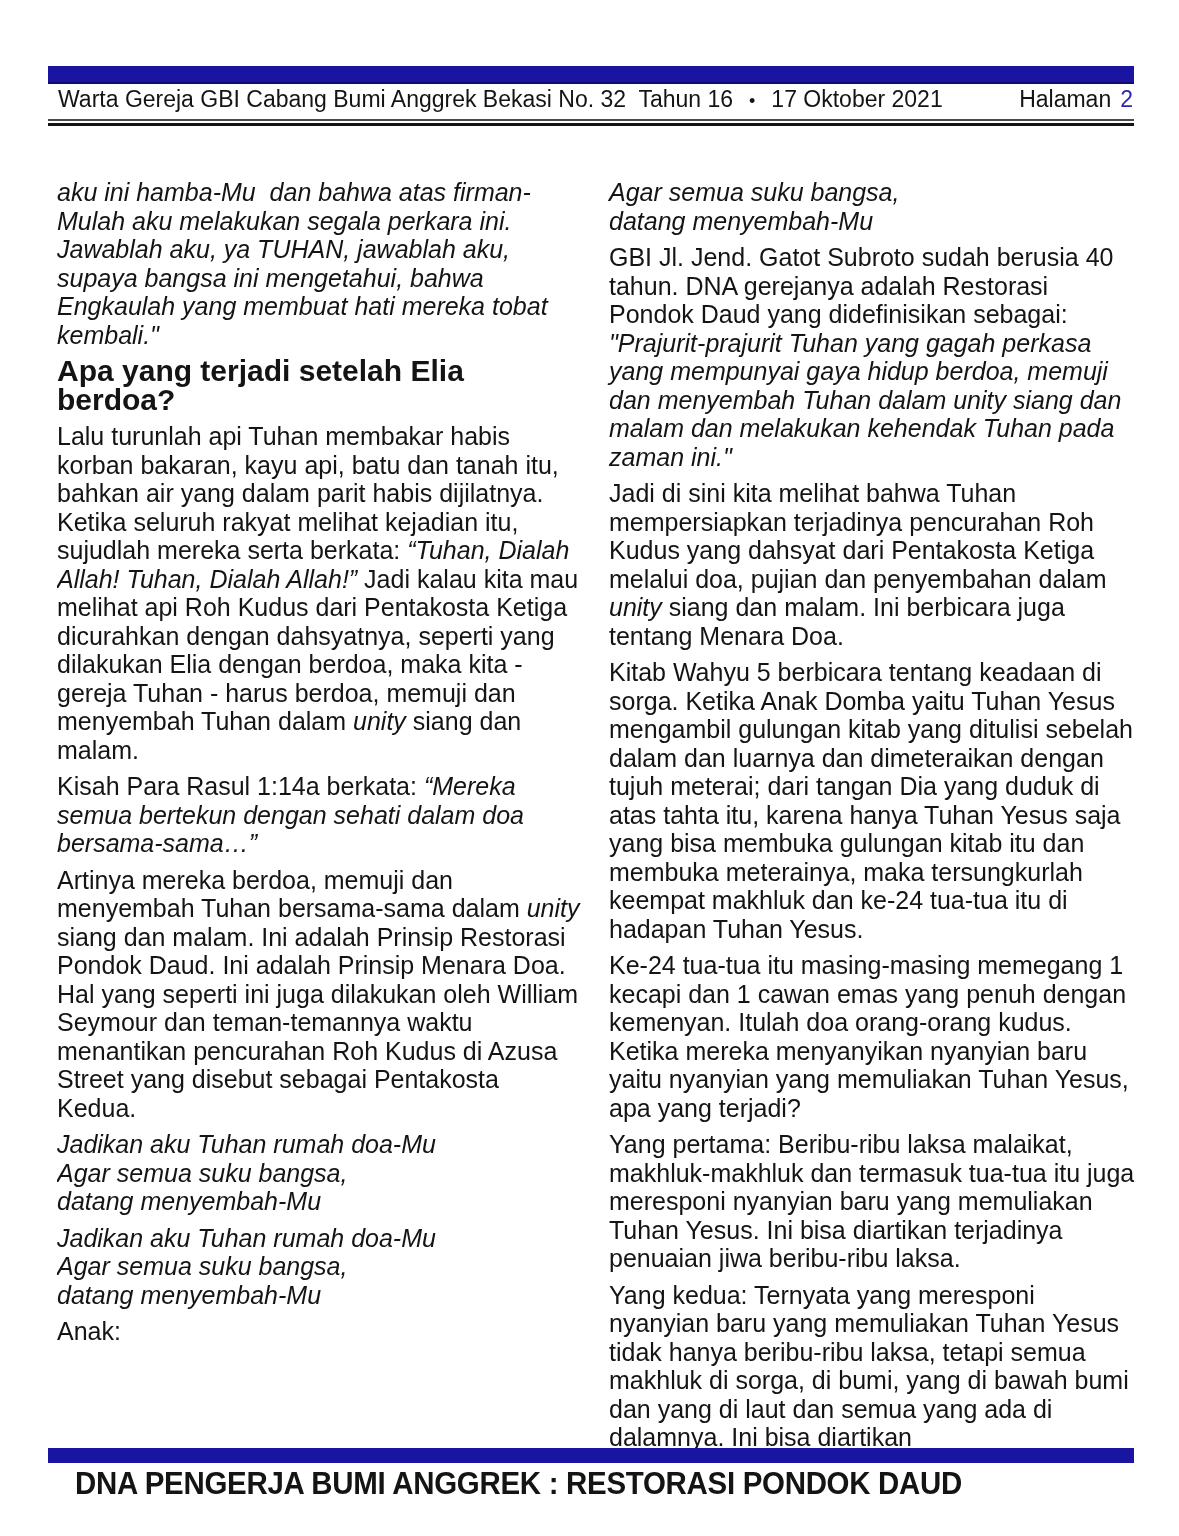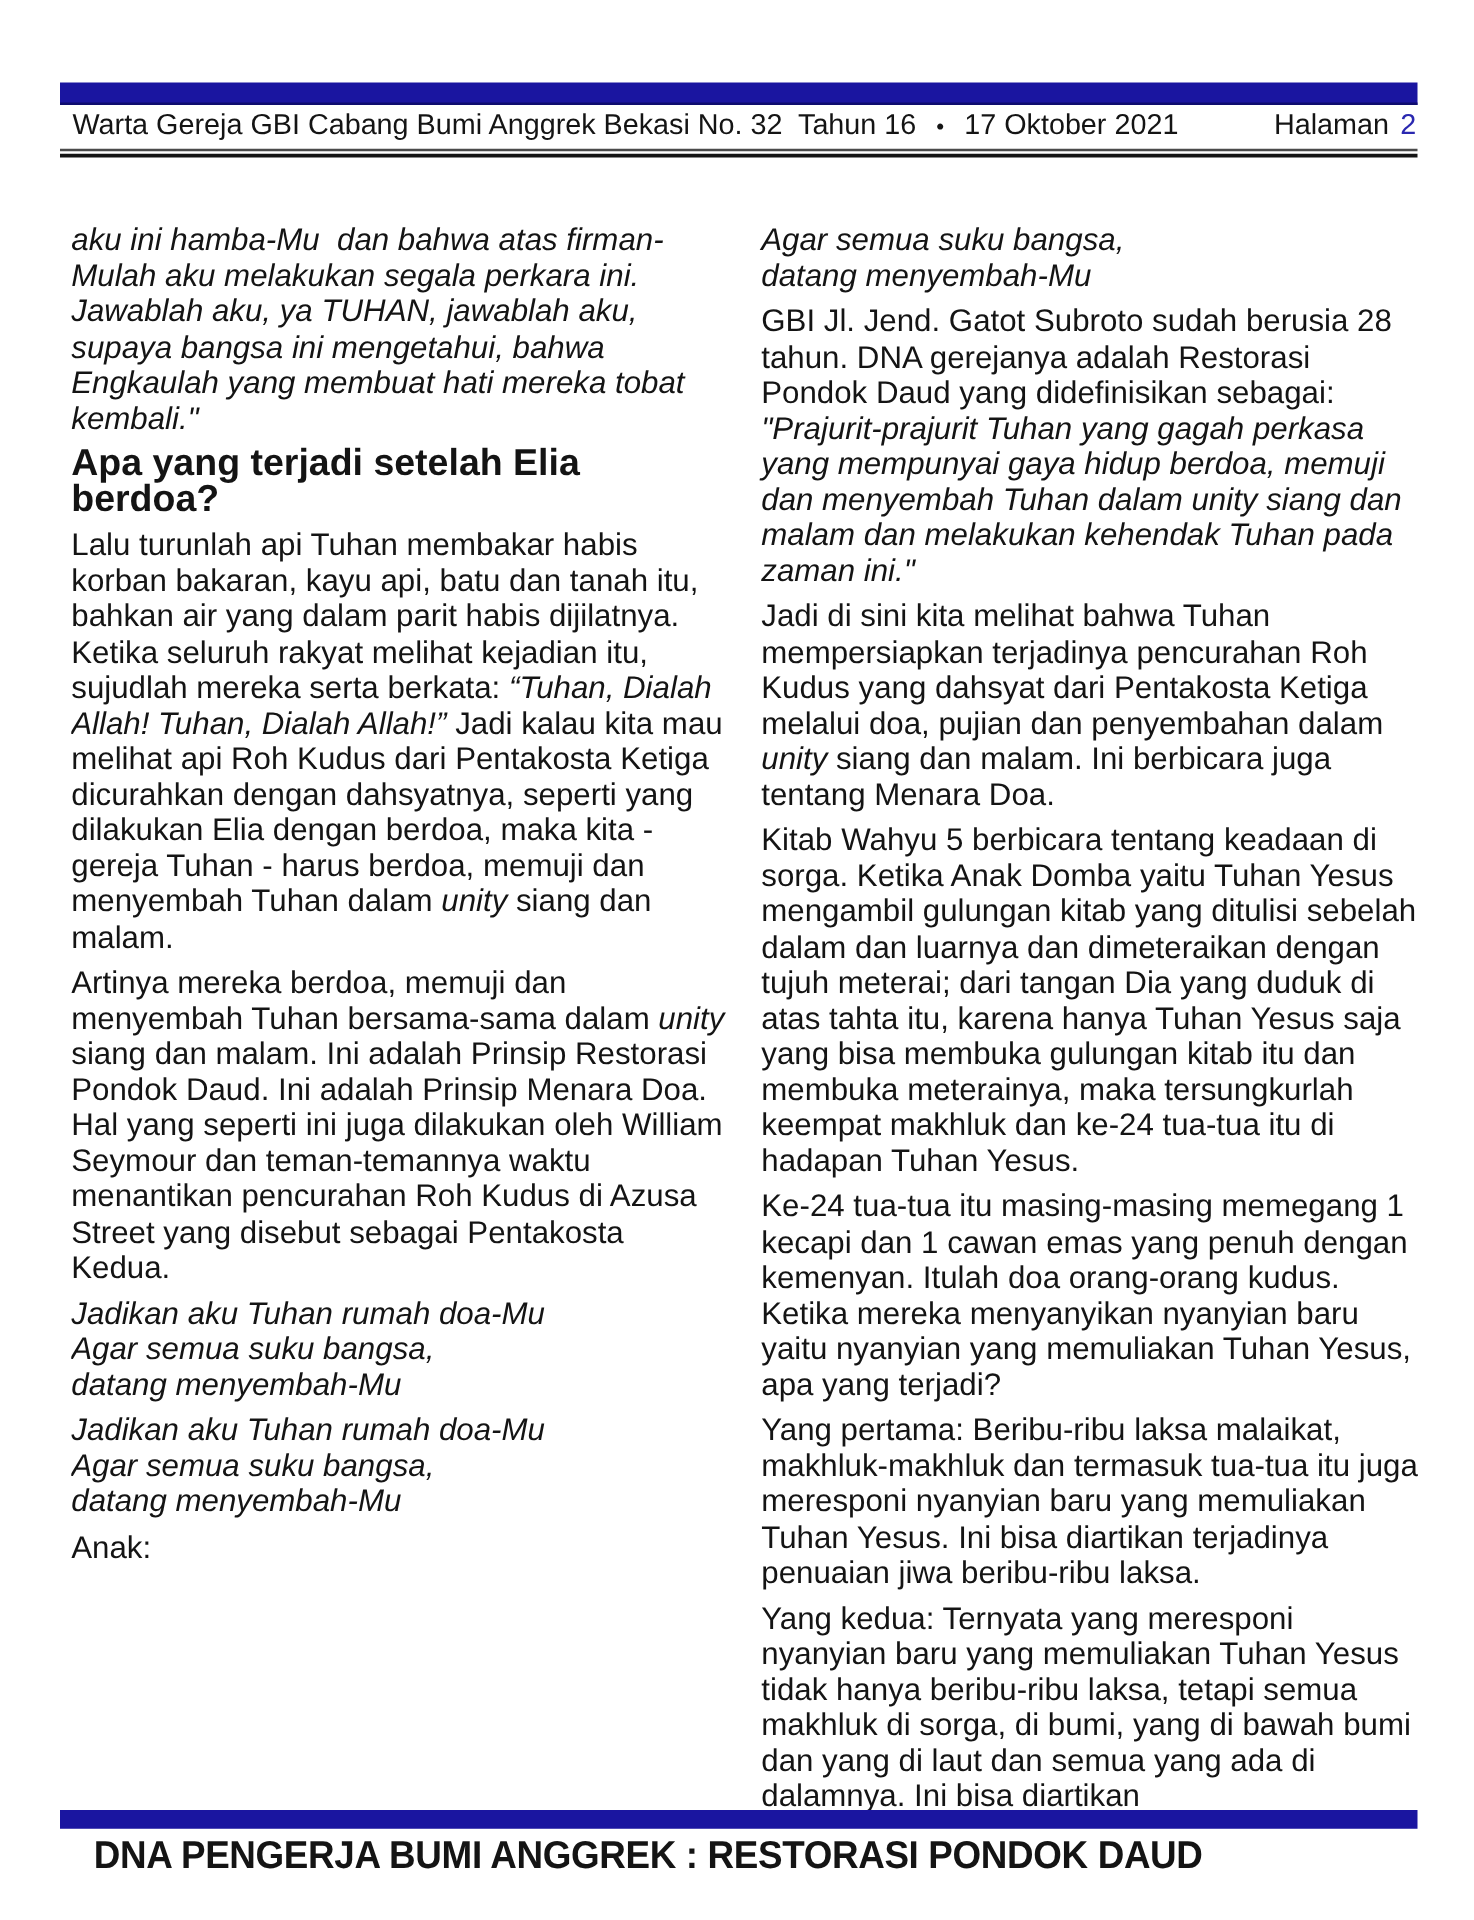--- a/index.html
+++ b/index.html
@@ -51,28 +51,29 @@
   <div class="rule">
     <div class="rule-thin"></div>
     <div class="rule-thick"></div>
   </div>
 
   <div class="columns">
     <div class="col">
         <p class="para"><span class="i">aku ini hamba-Mu  dan bahwa atas firman-Mulah aku melakukan segala perkara ini. Jawablah aku, ya TUHAN, jawablah aku, supaya bangsa ini mengetahui, bahwa Engkaulah yang membuat hati mereka tobat kembali."</span></p>
         <h2 class="heading">Apa yang terjadi setelah Elia berdoa?</h2>
         <p class="para"><span>Lalu turunlah api Tuhan membakar habis korban bakaran, kayu api, batu dan tanah itu, bahkan air yang dalam parit habis dijilatnya. Ketika seluruh rakyat melihat kejadian itu, sujudlah mereka serta berkata: </span><span class="i">“Tuhan, Dialah Allah! Tuhan, Dialah Allah!”</span><span> Jadi kalau kita mau melihat api Roh Kudus dari Pentakosta Ketiga dicurahkan dengan dahsyatnya, seperti yang dilakukan Elia dengan berdoa, maka kita - gereja Tuhan - harus berdoa, memuji dan menyembah Tuhan dalam </span><span class="i">unity</span><span> siang dan malam.</span></p>
+        <p class="para"><span class="b">Kisah Para Rasul 1:14a</span><span> berkata: </span><span class="i">“Mereka semua bertekun dengan sehati dalam doa bersama-sama…”</span></p>
         <p class="para"><span>Artinya mereka berdoa, memuji dan menyembah Tuhan bersama-sama dalam </span><span class="i">unity</span><span> siang dan malam. Ini adalah Prinsip Restorasi Pondok Daud. Ini adalah Prinsip Menara Doa. Hal yang seperti ini juga dilakukan oleh William Seymour dan teman-temannya waktu menantikan pencurahan Roh Kudus di Azusa Street yang disebut sebagai Pentakosta Kedua.</span></p>
         <p class="stanza"><span>Jadikan aku Tuhan rumah doa-Mu</span><br><span>Agar semua suku bangsa,</span><br><span>datang menyembah-Mu</span></p>
         <p class="stanza"><span>Jadikan aku Tuhan rumah doa-Mu</span><br><span>Agar semua suku bangsa,</span><br><span>datang menyembah-Mu</span></p>
         <p class="para"><span>Anak:</span></p>
       </div>
     <div class="col">
         <p class="stanza"><span>Agar semua suku bangsa,</span><br><span>datang menyembah-Mu</span></p>
-        <p class="para"><span>GBI Jl. Jend. Gatot Subroto sudah berusia 28 tahun. DNA gerejanya adalah Restorasi Pondok Daud yang didefinisikan sebagai: </span><span class="i">"Prajurit-prajurit Tuhan yang gagah perkasa yang mempunyai gaya hidup berdoa, memuji dan menyembah Tuhan dalam unity siang dan malam dan melakukan kehendak Tuhan pada zaman ini."</span></p>
+        <p class="para"><span>GBI Jl. Jend. Gatot Subroto sudah berusia 40 tahun. DNA gerejanya adalah Restorasi Pondok Daud yang didefinisikan sebagai: </span><span class="i">"Prajurit-prajurit Tuhan yang gagah perkasa yang mempunyai gaya hidup berdoa, memuji dan menyembah Tuhan dalam unity siang dan malam dan melakukan kehendak Tuhan pada zaman ini."</span></p>
         <p class="para"><span>Jadi di sini kita melihat bahwa Tuhan mempersiapkan terjadinya pencurahan Roh Kudus yang dahsyat dari Pentakosta Ketiga melalui doa, pujian dan penyembahan dalam </span><span class="i">unity</span><span> siang dan malam. Ini berbicara juga tentang Menara Doa.</span></p>
         <p class="para"><span>Kitab </span><span class="b">Wahyu 5</span><span> berbicara tentang keadaan di sorga. Ketika Anak Domba yaitu Tuhan Yesus mengambil gulungan kitab yang ditulisi sebelah dalam dan luarnya dan dimeteraikan dengan tujuh meterai; dari tangan Dia yang duduk di atas tahta itu, karena hanya Tuhan Yesus saja yang bisa membuka gulungan kitab itu dan membuka meterainya, maka tersungkurlah keempat makhluk dan ke-24 tua-tua itu di hadapan Tuhan Yesus.</span></p>
         <p class="para"><span>Ke-24 tua-tua itu masing-masing memegang 1 kecapi dan 1 cawan emas yang penuh dengan kemenyan. Itulah doa orang-orang kudus. Ketika mereka menyanyikan nyanyian baru yaitu nyanyian yang memuliakan Tuhan Yesus, apa yang terjadi?</span></p>
         <p class="para"><span>Yang pertama: Beribu-ribu laksa malaikat, makhluk-makhluk dan termasuk tua-tua itu juga meresponi nyanyian baru yang memuliakan Tuhan Yesus. Ini bisa diartikan terjadinya penuaian jiwa beribu-ribu laksa.</span></p>
         <p class="para"><span>Yang kedua: Ternyata yang meresponi nyanyian baru yang memuliakan Tuhan Yesus tidak hanya beribu-ribu laksa, tetapi semua makhluk di sorga, di bumi, yang di bawah bumi dan yang di laut dan semua yang ada di dalamnya. Ini bisa diartikan</span></p>
       </div>
   </div>
 
   <div class="accent-bar bottombar" style="background: rgb(26, 21, 160);"></div>
 

